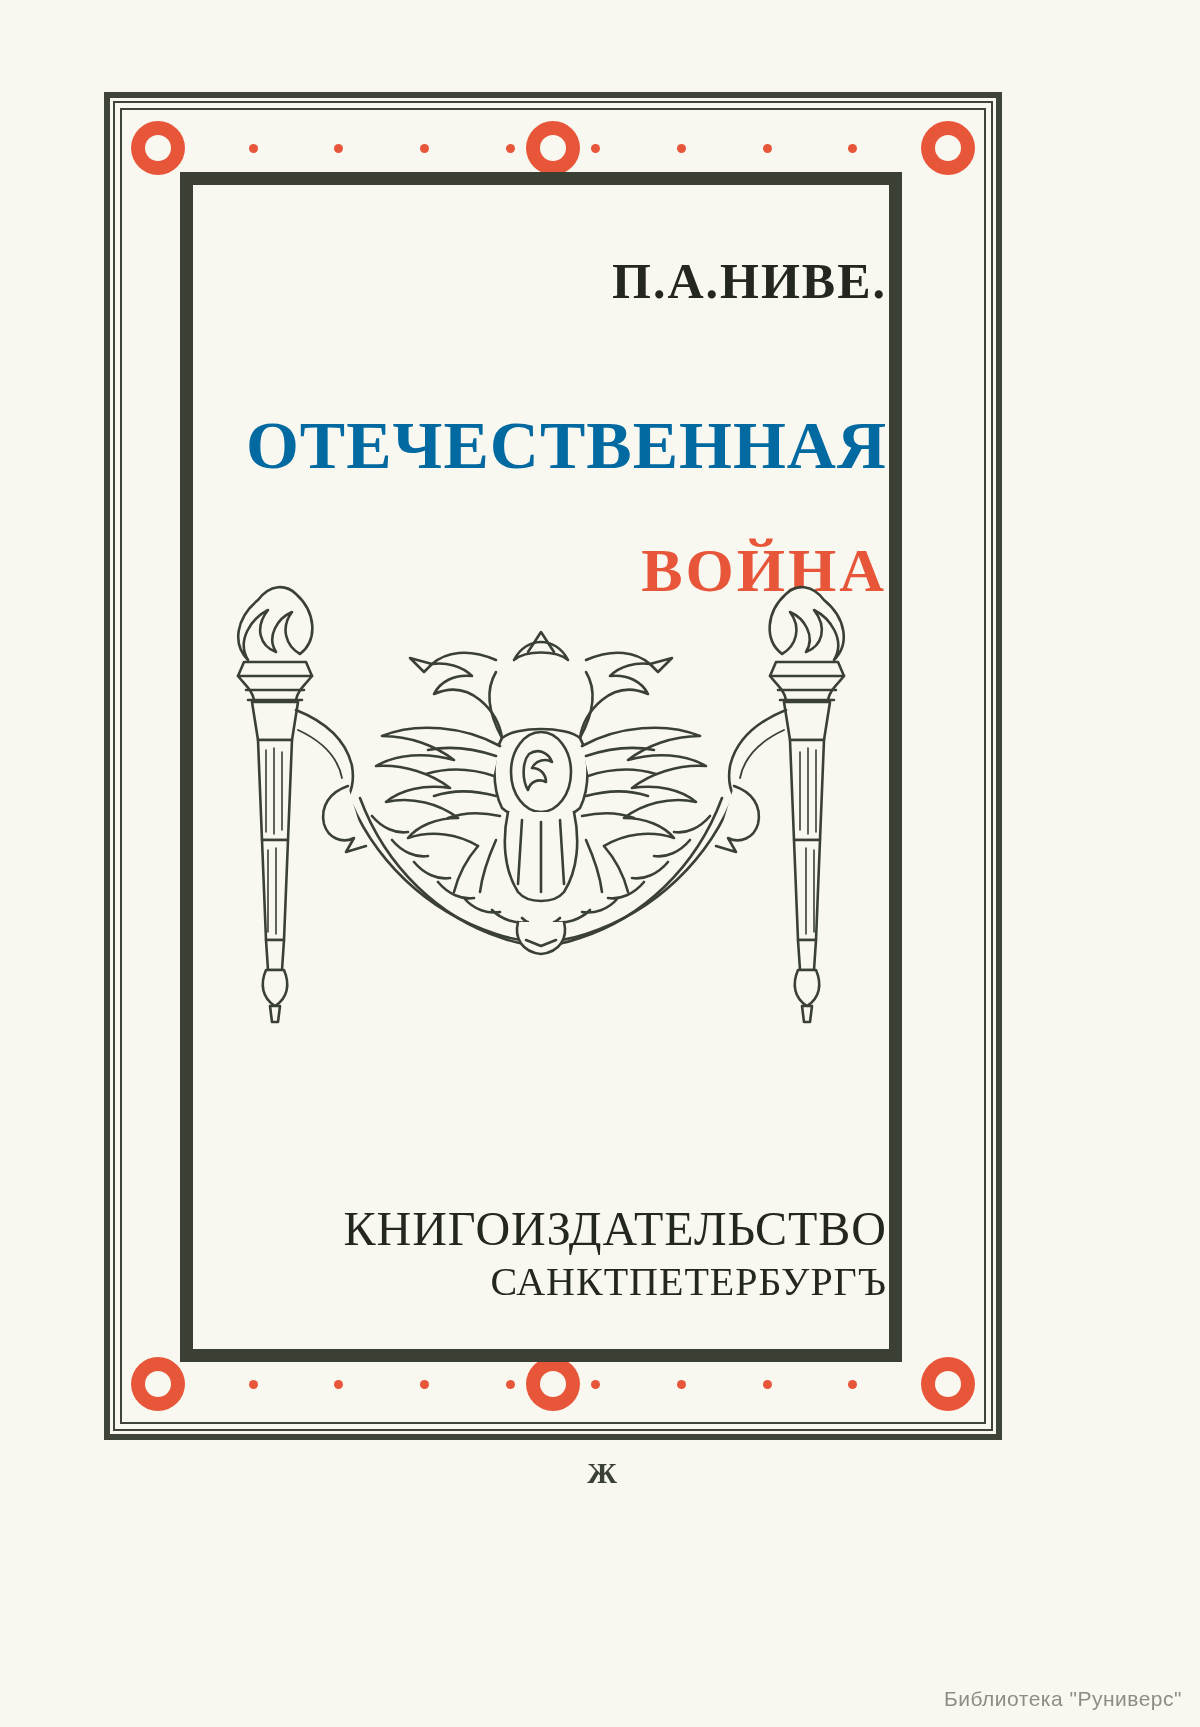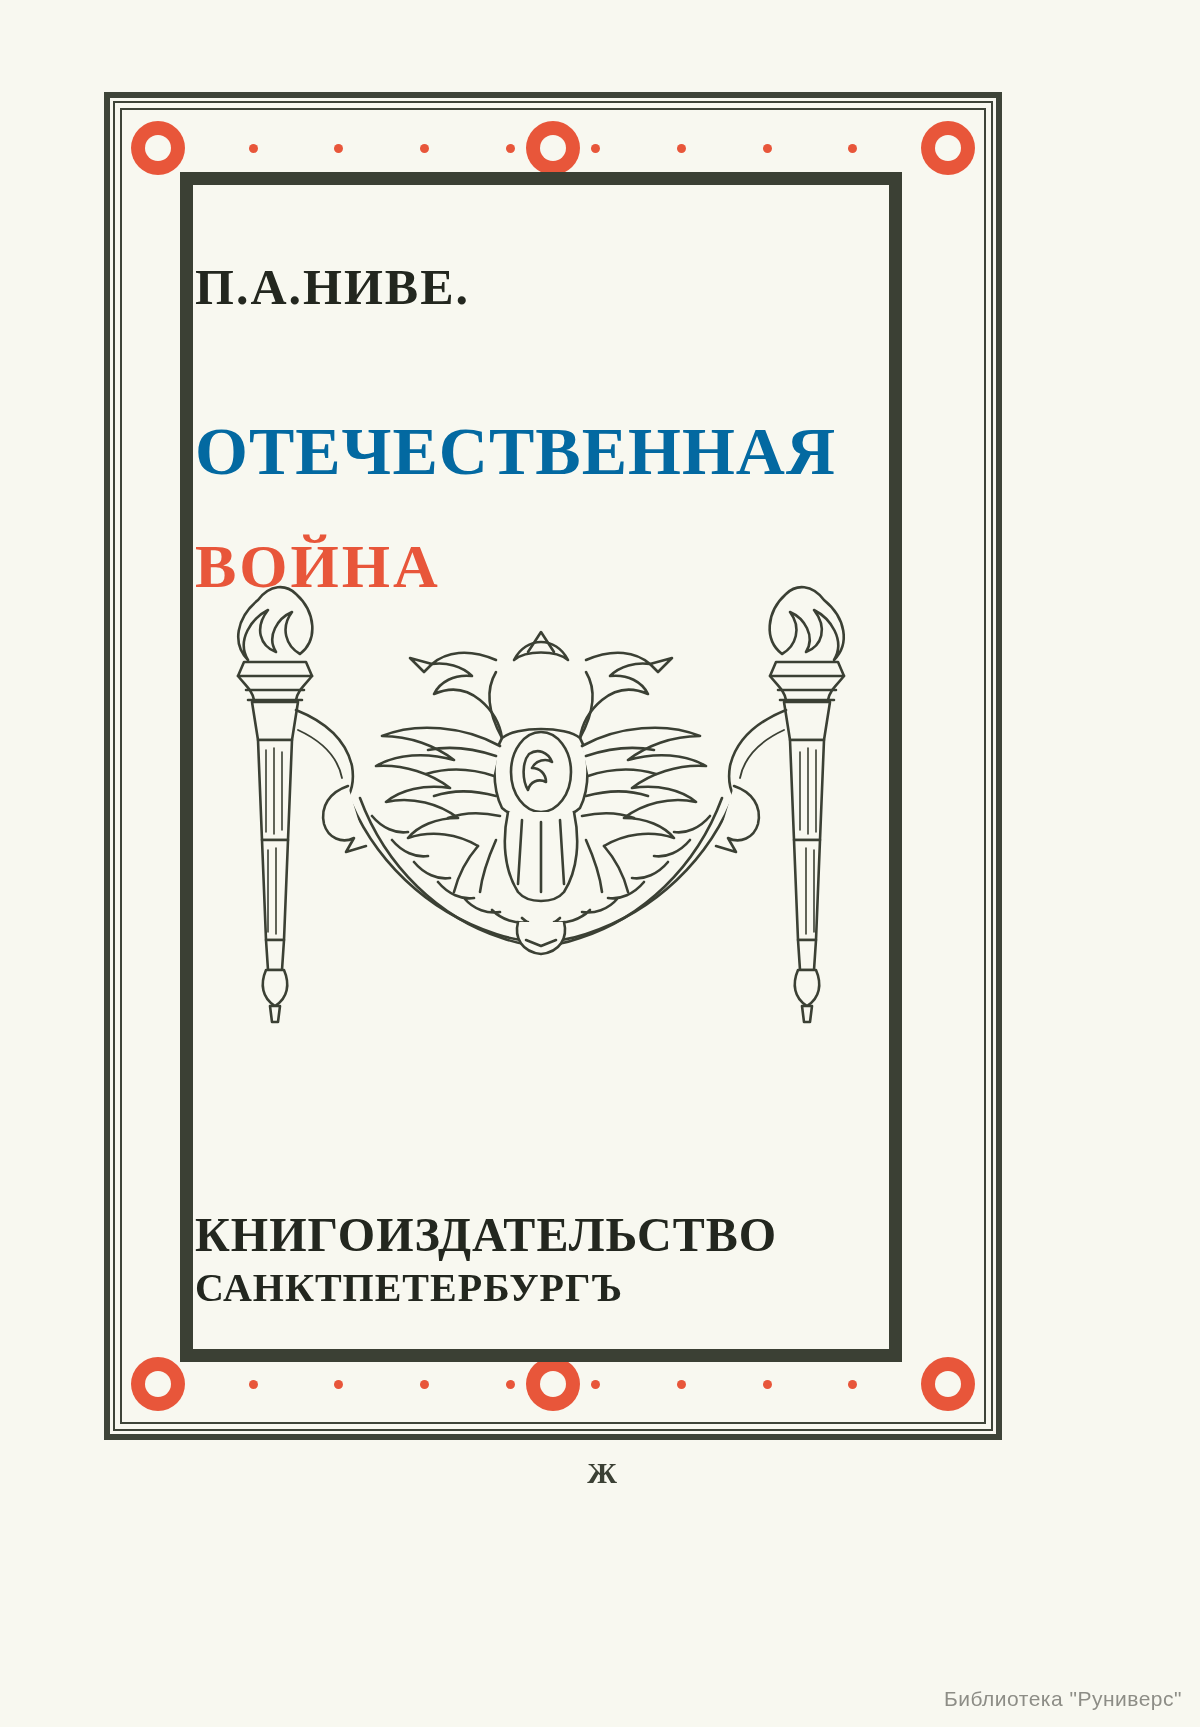--- a/index.html
+++ b/index.html
@@ -141,24 +141,24 @@
     content: "";
     position: absolute;
     left: 0; top: 0; right: 0; bottom: 0;
     border: 2px solid #3b4034;
   }
 
   
   #content {
     position: absolute;
     left: 195px;
-    top: 196px;
+    top: 190px;
     width: 692px;
     height: 1155px;
-    text-align: left;
+    text-align: right;
   }
 
   #author {
     margin-top: 62px;
     font-family: "Liberation Serif", serif;
     font-weight: bold;
     font-size: 50px;
     letter-spacing: 2px;
     color: #23271f;
   }
@@ -167,37 +167,37 @@
     margin-top: 96px;
     font-family: "Liberation Serif", serif;
     font-weight: bold;
     font-size: 68px;
     letter-spacing: 1px;
     color: #0369a1;
     white-space: nowrap;
   }
 
   #title-sub {
-    margin-top: 40px;
+    margin-top: 50px;
     font-family: "Liberation Serif", serif;
     font-weight: bold;
     font-size: 62px;
     letter-spacing: 3px;
     color: #e8563a;
   }
 
   #publisher {
     position: absolute;
     left: 0;
     right: 0;
     bottom: 38px;
   }
   #publisher .line {
     font-family: "Liberation Serif", serif;
-    font-weight: bold;
+    font-weight: normal;
     color: #23271f;
     line-height: 1.22;
   }
   #pub-line-1 { font-size: 48px; letter-spacing: 1px; }
   #pub-line-2 { font-size: 50px; letter-spacing: 2px; }
   #pub-line-3 { font-size: 40px; letter-spacing: 1px; }
 
   
   #emblem {
     position: absolute;

